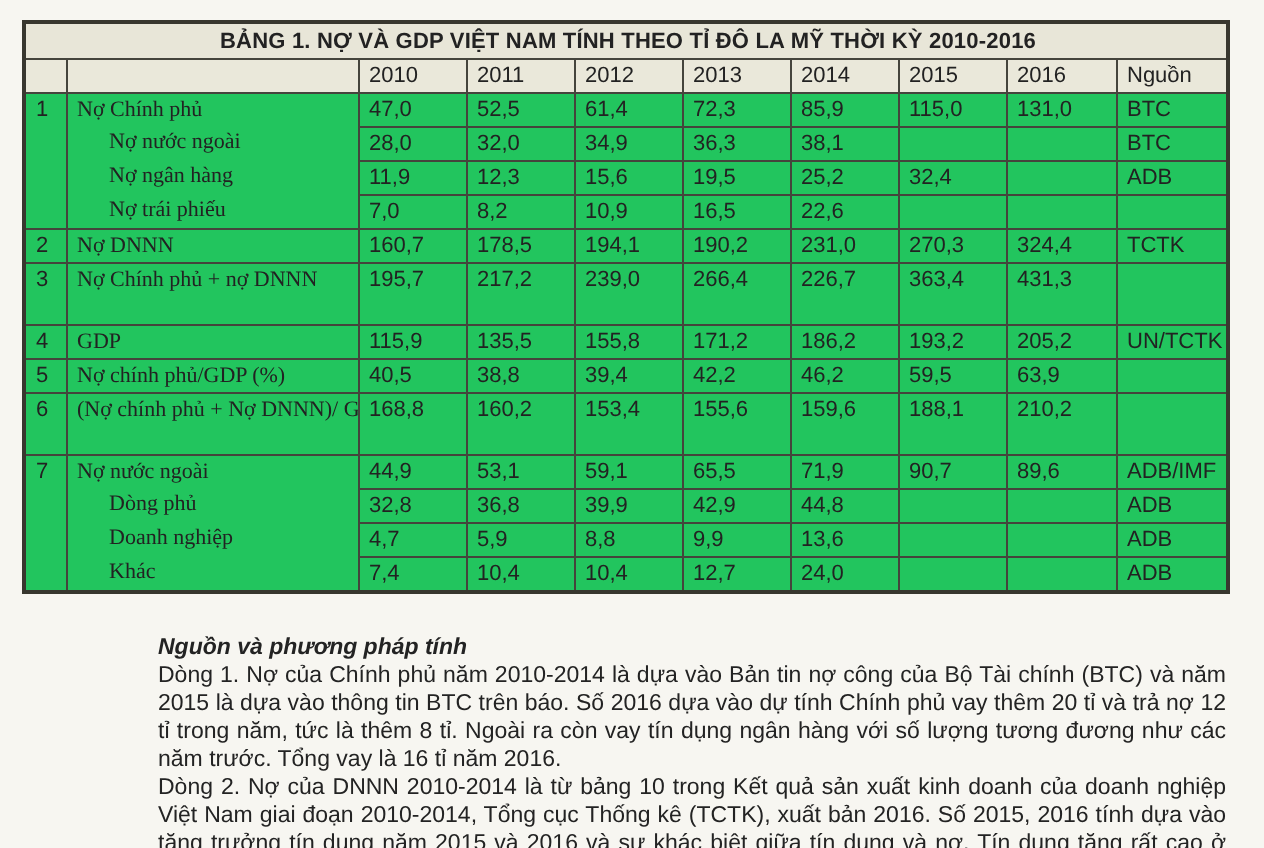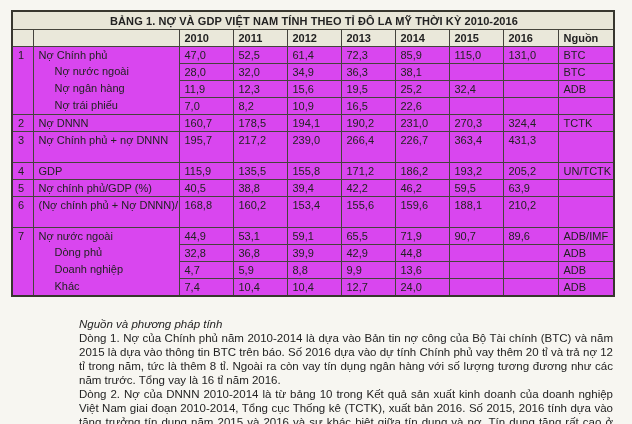--- a/index.html
+++ b/index.html
@@ -13,21 +13,21 @@
   .page {
     width: 632px; height: 424px;
     position: relative;
     overflow: hidden;
   }
   table.debt-table {
     border-collapse: collapse;
     table-layout: fixed;
     width: 602px;
     margin: 10px 0 0 11px;
-    background: #d946ef;
+    background: #22c55e;
     border: 2px solid #38372f;
     font-size: 11px;
     line-height: 1.18;
   }
   table.debt-table td {
     border: 1px solid #45443c;
     vertical-align: top;
     padding: 2px 3px 1px 5px;
     overflow: hidden;
     white-space: nowrap;
@@ -35,38 +35,38 @@
   tr.title-row td {
     background: #e8e6d8;
     font-weight: bold;
     text-align: center;
     height: 18px;
     padding-top: 3px;
     letter-spacing: 0.1px;
   }
   tr.header-row td {
     background: #eae8da;
-    font-weight: bold;
+    font-weight: normal;
     height: 17px;
   }
   tr.body-row { height: 17px; }
   tr.body-row.two-line { height: 31px; }
   td.num { padding-left: 6px; }
-  td.label { white-space: pre-line; padding-left: 6px; }
+  td.label { white-space: pre-line; padding-left: 6px; font-family: Liberation Serif, serif; }
   td.label.sub { padding-left: 21px; border-top-style: hidden; }
   td.val, td.source { }
   .notes {
     margin: 20px 19px 0 79px;
     font-size: 11.5px;
     line-height: 14px;
     text-align: justify;
     color: #232323;
   }
   .notes-heading {
-    font-weight: normal;
+    font-weight: bold;
     font-style: italic;
     text-align: left;
   }
   .note-para { }
 </style>
 </head>
 <body>
 
 <div class="page">
 

